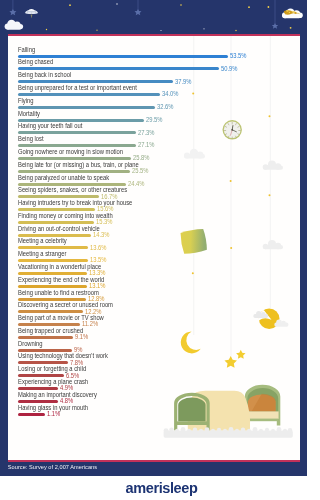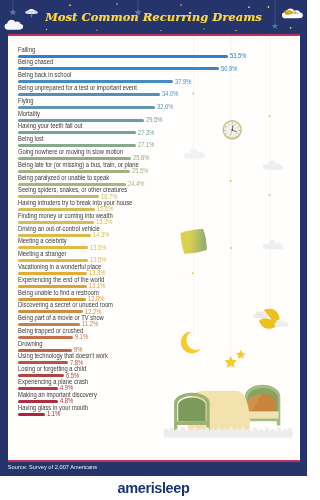--- a/index.html
+++ b/index.html
@@ -10,21 +10,21 @@
   #panel{position:absolute;left:7.6px;top:36px;width:292px;height:424px;background:#fffefd;}
   #panel-top{position:absolute;left:7.6px;top:34px;width:292px;height:2.2px;background:#c2315a;}
   #panel-bot{position:absolute;left:7.6px;top:459.8px;width:292px;height:2.3px;background:#c2315a;}
   .title{position:absolute;left:0;top:10px;width:307px;text-align:center;color:#f7d74e;font-family:"DejaVu Serif",serif;font-style:italic;font-weight:bold;font-size:11.4px;letter-spacing:0.1px;text-shadow:0.4px 0.4px 0 #a8840e;}
   .lbl{position:absolute;left:18px;font-size:6.8px;color:#3a3a3a;white-space:nowrap;transform:scaleX(0.855);transform-origin:0 0;line-height:1;}
   .bar{position:absolute;left:18px;height:3px;border-radius:1.5px;}
   .pct{position:absolute;font-size:6.8px;white-space:nowrap;transform:scaleX(0.855);transform-origin:0 0;line-height:1;}
   #headerdeco{position:absolute;left:0;top:0;}
   #deco{position:absolute;left:7.6px;top:36px;}
   #source{position:absolute;left:7.8px;top:464px;font-size:5.6px;color:#f2f2f6;letter-spacing:0.05px;}
-  #logo{position:absolute;left:0;top:476px;width:307px;height:24px;display:flex;align-items:center;justify-content:center;}
+  #logo{position:absolute;left:0;top:476px;width:307px;height:24px;display:flex;align-items:center;justify-content:center;padding-left:8px;}
   #logotext{font-size:14.5px;color:#1d3473;font-weight:bold;letter-spacing:-0.4px;}
 </style>
 </head>
 <body>
 
 <div id="page">
   <div id="sky"></div>
   <svg id="headerdeco" width="307" height="34" viewBox="0 0 307 34">
     <line x1="12.9" y1="0" x2="12.9" y2="9.4" stroke="#4a5d99" stroke-width="0.6"></line>
     <path d="M12.9 8.7 L14 11.1 L16.4 11.3 L14.6 13 L15.2 15.3 L12.9 14 L10.6 15.3 L11.2 13 L9.4 11.3 L11.8 11.1 Z" fill="#5a6ea8"></path>
@@ -69,21 +69,20 @@
         <circle cx="181" cy="5" r="0.8"></circle>
       <circle cx="236" cy="30.5" r="0.7"></circle>
         <circle cx="97" cy="30.2" r="0.6"></circle>
     </g>
     <g fill="#ffffff" opacity="0.85">
       <circle cx="117" cy="4" r="0.75"></circle>
         <circle cx="204" cy="28.8" r="0.6"></circle>
       <circle cx="161" cy="30.5" r="0.55"></circle>
     </g>
   </svg>
-  <div class="title">Most Common Recurring Dreams</div>
   <div id="panel"></div>
   <svg id="deco" width="292" height="410" viewBox="0 0 292 410">
 
     <line x1="185.8" y1="0" x2="185.8" y2="299" stroke="#f2f2f2" stroke-width="0.9"></line>
     <line x1="223" y1="0" x2="223" y2="322" stroke="#f2f2f2" stroke-width="0.9"></line>
     <line x1="262.4" y1="0" x2="262.4" y2="272" stroke="#f2f2f2" stroke-width="0.9"></line>
 
     <g fill="#f2f2f2">
       <circle cx="186" cy="117" r="4.2"></circle>
         <circle cx="192" cy="119" r="3.4"></circle>

